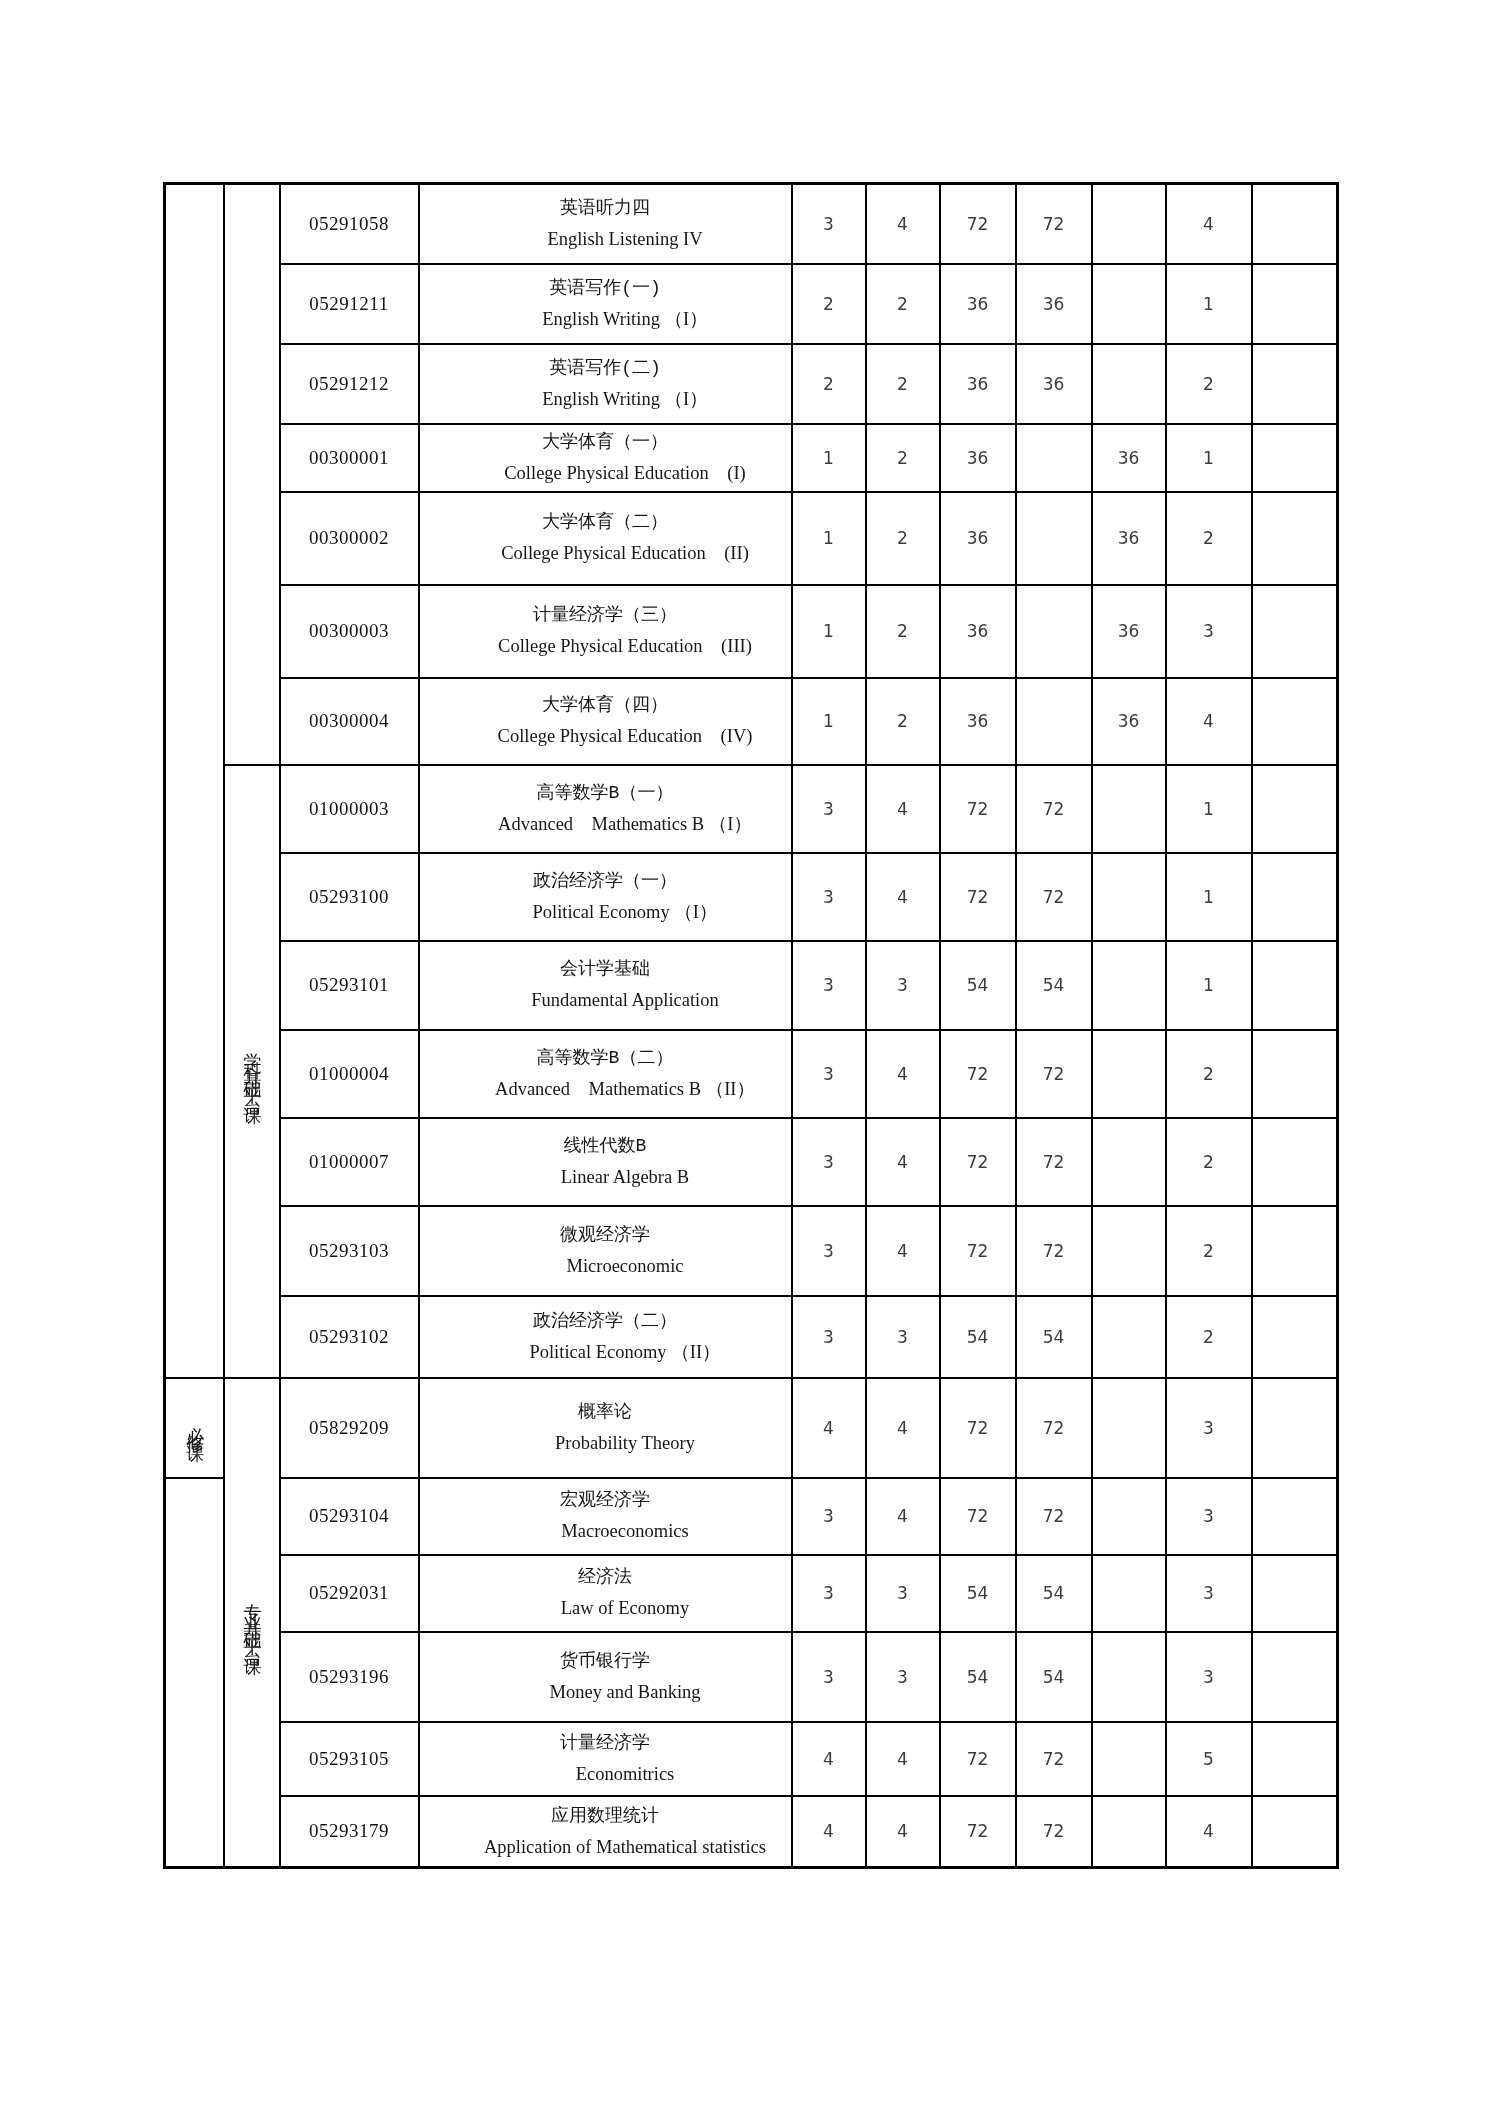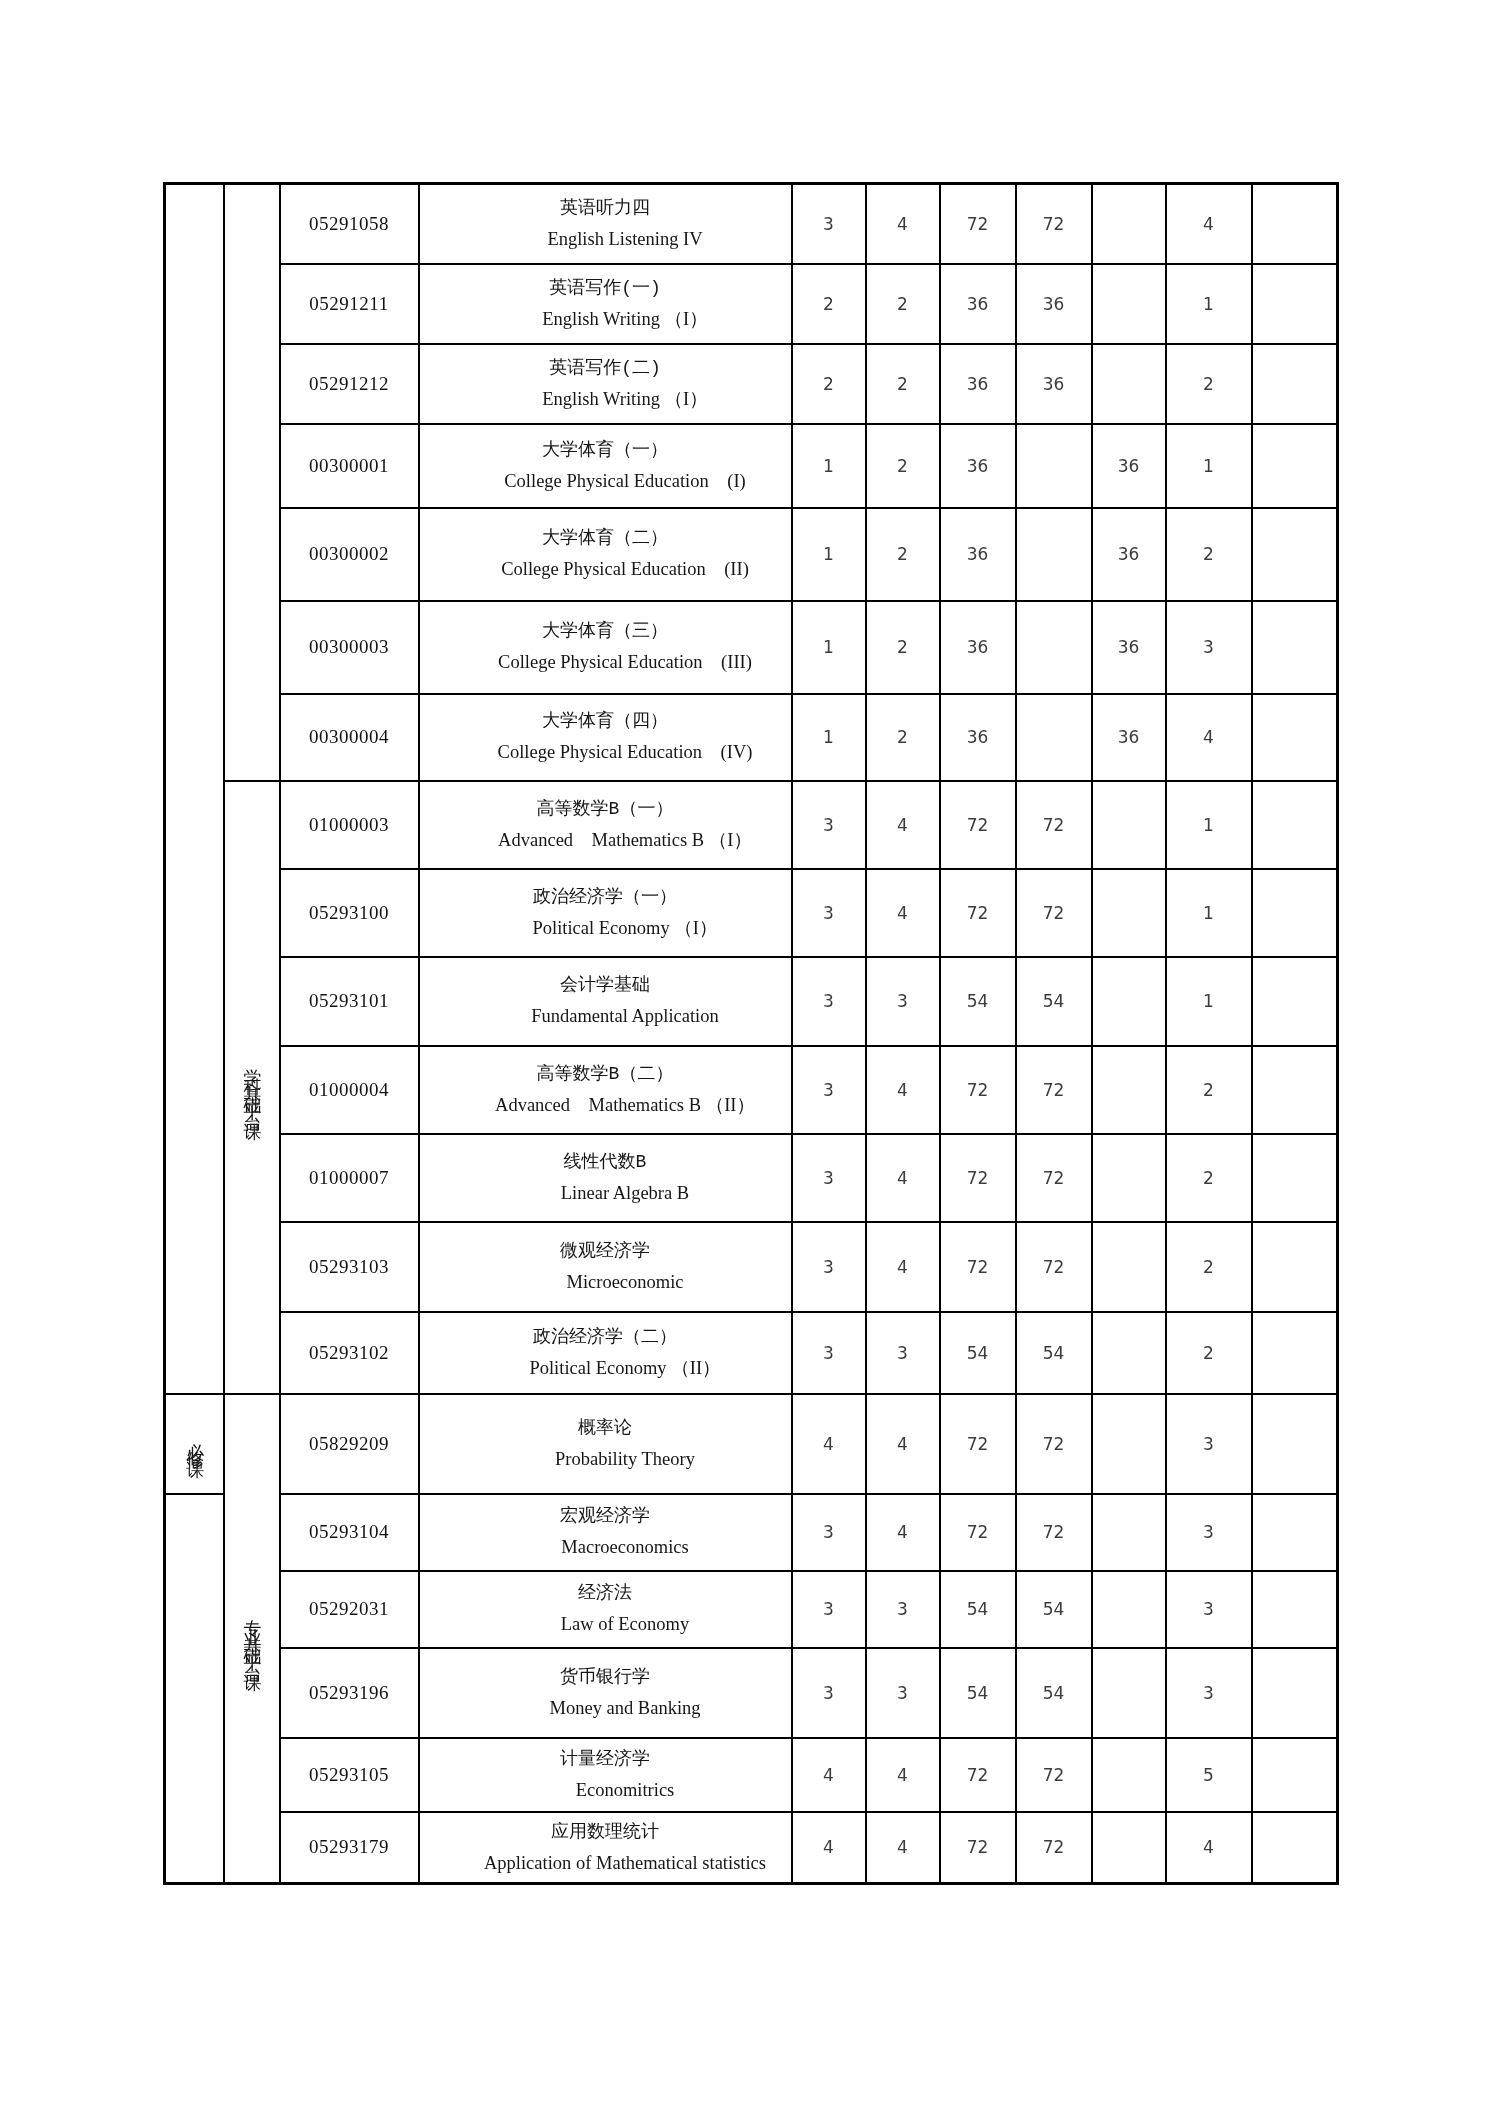--- a/index.html
+++ b/index.html
@@ -120,21 +120,21 @@
           </td>
       <td class="num">2</td>
       <td class="num">2</td>
       <td class="num">36</td>
       <td class="num">36</td>
       <td class="num"></td>
       <td class="num">2</td>
       <td class="num"></td>
     </tr>
 
-    <tr style="height:84px">
+    <tr style="height:68px">
       <td class="code">00300001</td>
       <td class="name">
             <div class="zh">大学体育（一）</div>
             <div class="en">College Physical Education    (I)</div>
           </td>
       <td class="num">1</td>
       <td class="num">2</td>
       <td class="num">36</td>
       <td class="num"></td>
       <td class="num">36</td>
@@ -153,21 +153,21 @@
       <td class="num">36</td>
       <td class="num"></td>
       <td class="num">36</td>
       <td class="num">2</td>
       <td class="num"></td>
     </tr>
 
     <tr style="height:93px">
       <td class="code">00300003</td>
       <td class="name">
-            <div class="zh">大学体育（三）</div>
+            <div class="zh">计量经济学（三）</div>
             <div class="en">College Physical Education    (III)</div>
           </td>
       <td class="num">1</td>
       <td class="num">2</td>
       <td class="num">36</td>
       <td class="num"></td>
       <td class="num">36</td>
       <td class="num">3</td>
       <td class="num"></td>
     </tr>

